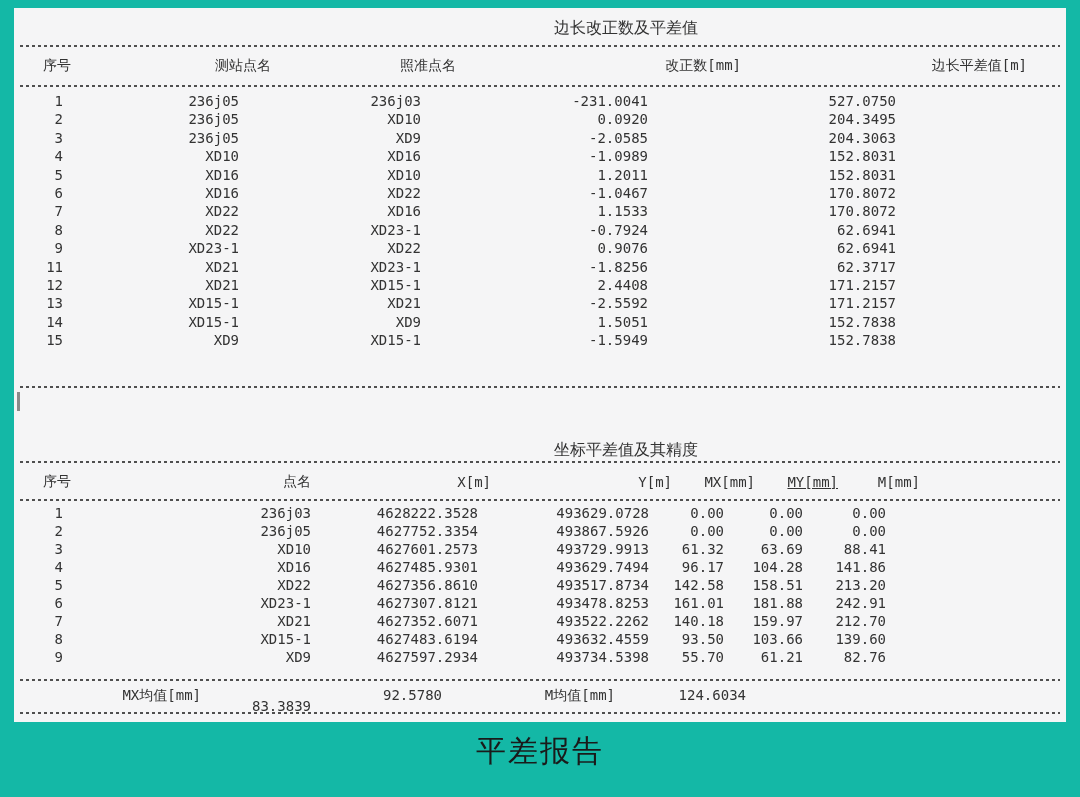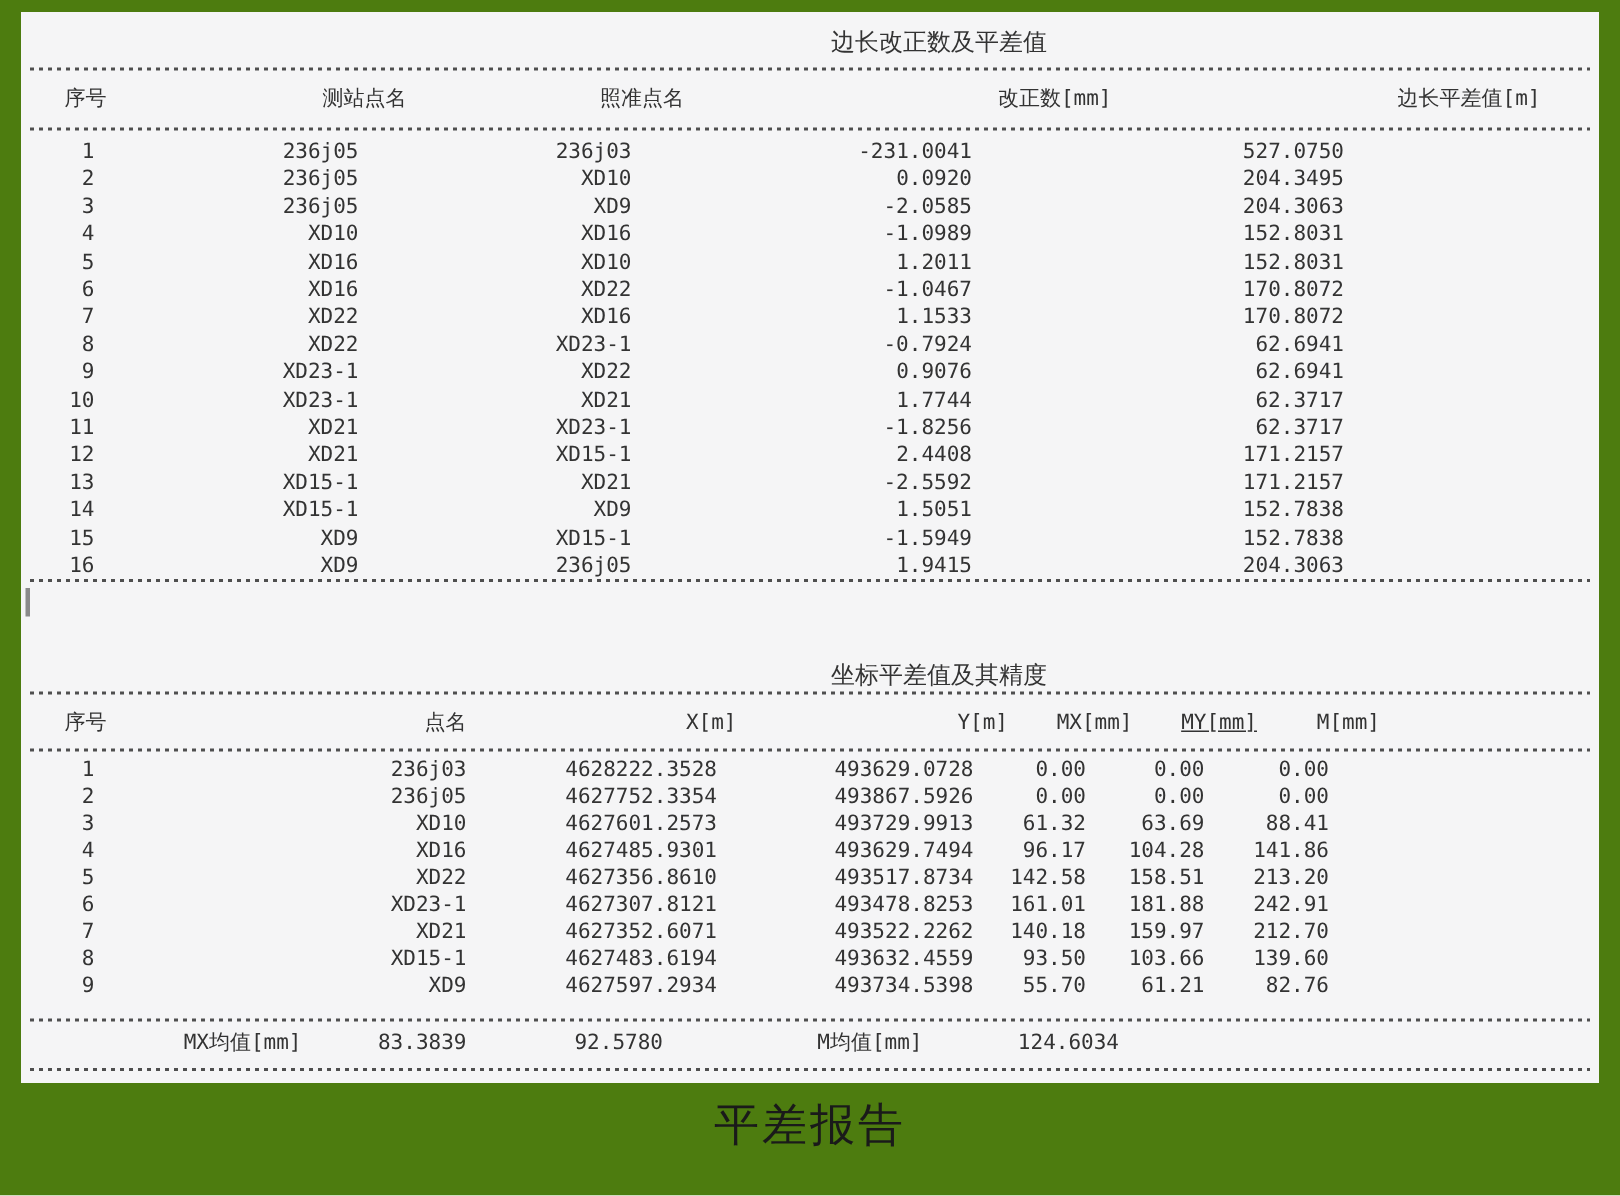--- a/index.html
+++ b/index.html
@@ -4,21 +4,21 @@
 <style>
   :root{
     --text:#333333;
     --panel:#f5f5f6;
     --dash:#4f4f4f;
     --title:#1a1a1a;
   }
   *{margin:0;padding:0;box-sizing:border-box;}
   html,body{width:1080px;height:797px;background:#ffffff;overflow:hidden;}
   body{font-family:"DejaVu Sans Mono","DejaVu Sans",monospace;color:var(--text);}
-  .page{position:relative;width:1080px;height:797px;background:#4d7c0f;}
+  .page{position:relative;width:1080px;height:797px;background:#14b8a6;}
   .canvas{position:absolute;left:14px;top:8px;width:1052px;height:714px;background:var(--panel);}
   .sep{position:absolute;left:6px;width:1040px;height:2px;
        background:repeating-linear-gradient(90deg,var(--dash) 0 3px,transparent 3px 6px);}
   .s1{top:37px;} .s2{top:77px;} .s3{top:378px;} .s4{top:453px;}
   .s5{top:491px;} .s6{top:671px;} .s7{top:704px;}
   .rtitle{position:absolute;width:100%;text-align:center;font-size:16px;line-height:28px;
           left:86px;color:var(--text);}
   .t1-title{top:6px;}
   .t2-title{top:428px;}
   table{border-collapse:collapse;table-layout:fixed;position:absolute;left:0;}
@@ -32,21 +32,21 @@
   .tb2 .h5{left:31px;text-align:right;} .tb2 .h6{left:35px;text-decoration:underline;} .tb2 .h7{left:34px;text-align:right;}
   .tbl1-head{top:45px;width:889px;}
   .tbl1-body{top:84px;width:889px;}
   .tbl1-body td{line-height:18.4px;}
   .tbl2-head{top:461px;width:879px;}
   .tbl2-body{top:496px;width:879px;}
   .tbl2-body td{line-height:18px;}
   .cursor{position:absolute;left:3px;top:384px;width:3px;height:19px;background:#8a8a8a;}
   .footer-row{position:absolute;top:674px;left:0;width:1052px;display:flex;line-height:26px;font-size:14px;}
   .footer-row span{display:inline-block;text-align:right;white-space:nowrap;}
-  .f1{width:187px;} .f2{width:110px;} .f3{width:193px;} .f4{width:131px;} .f5{width:173px;} .f6{width:131px;}
+  .f1{width:187px;} .f2{width:110px;margin-top:11px;} .f3{width:193px;} .f4{width:131px;} .f5{width:173px;} .f6{width:131px;}
   .report-title{position:absolute;top:727px;left:0;width:1080px;text-align:center;
                 font-family:"DejaVu Sans","Liberation Sans",sans-serif;
                 font-size:30px;line-height:48px;color:var(--title);letter-spacing:2px;}
 </style>
 </head>
 <body>
 
 <div class="page">
   <div class="canvas">
 
@@ -147,27 +147,20 @@
   </tr>
 
   <tr>
     <td>9</td>
     <td>XD23-1</td>
     <td>XD22</td>
     <td>0.9076</td>
     <td>62.6941</td>
   </tr>
 
-  <tr>
-    <td>10</td>
-    <td>XD23-1</td>
-    <td>XD21</td>
-    <td>1.7744</td>
-    <td>62.3717</td>
-  </tr>
 
   <tr>
     <td>11</td>
     <td>XD21</td>
     <td>XD23-1</td>
     <td>-1.8256</td>
     <td>62.3717</td>
   </tr>
 
   <tr>
@@ -195,27 +188,20 @@
   </tr>
 
   <tr>
     <td>15</td>
     <td>XD9</td>
     <td>XD15-1</td>
     <td>-1.5949</td>
     <td>152.7838</td>
   </tr>
 
-  <tr>
-    <td>16</td>
-    <td>XD9</td>
-    <td>236j05</td>
-    <td>1.9415</td>
-    <td>204.3063</td>
-  </tr>
 </tbody>
     </table>
     <div class="sep s3"></div>
 
     <div class="cursor"></div>
 
     <div class="rtitle t2-title">坐标平差值及其精度</div>
     <div class="sep s4"></div>
 
     <table class="tb2 tbl2-head">

